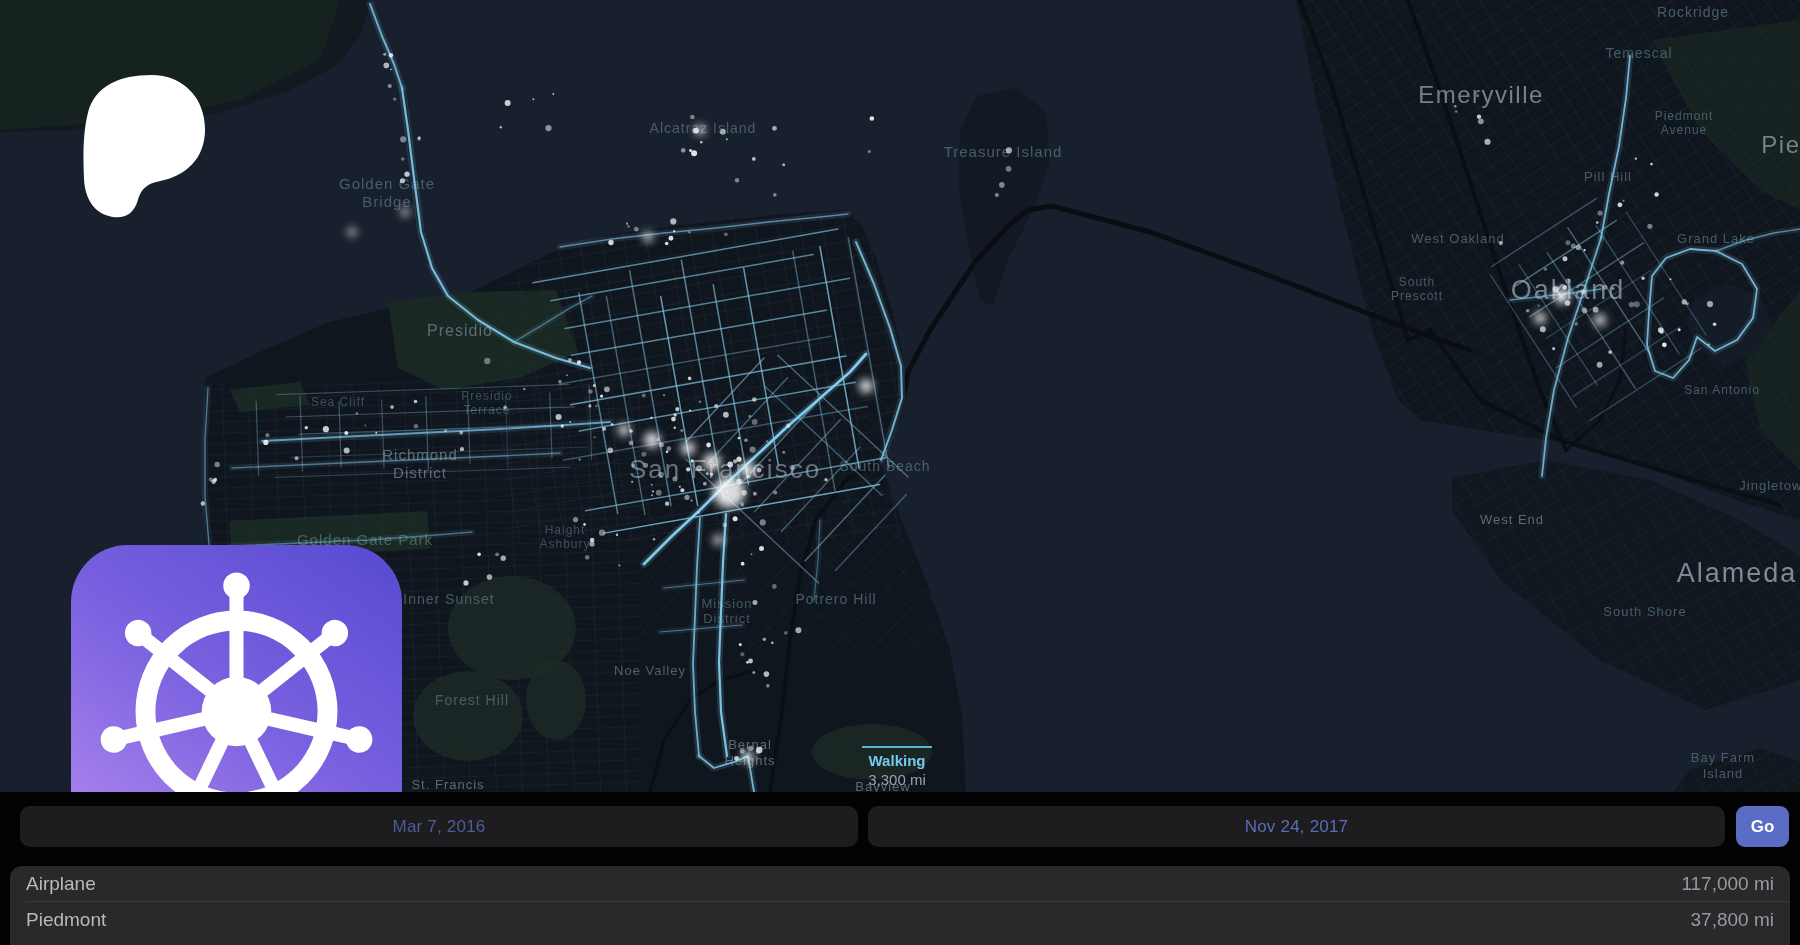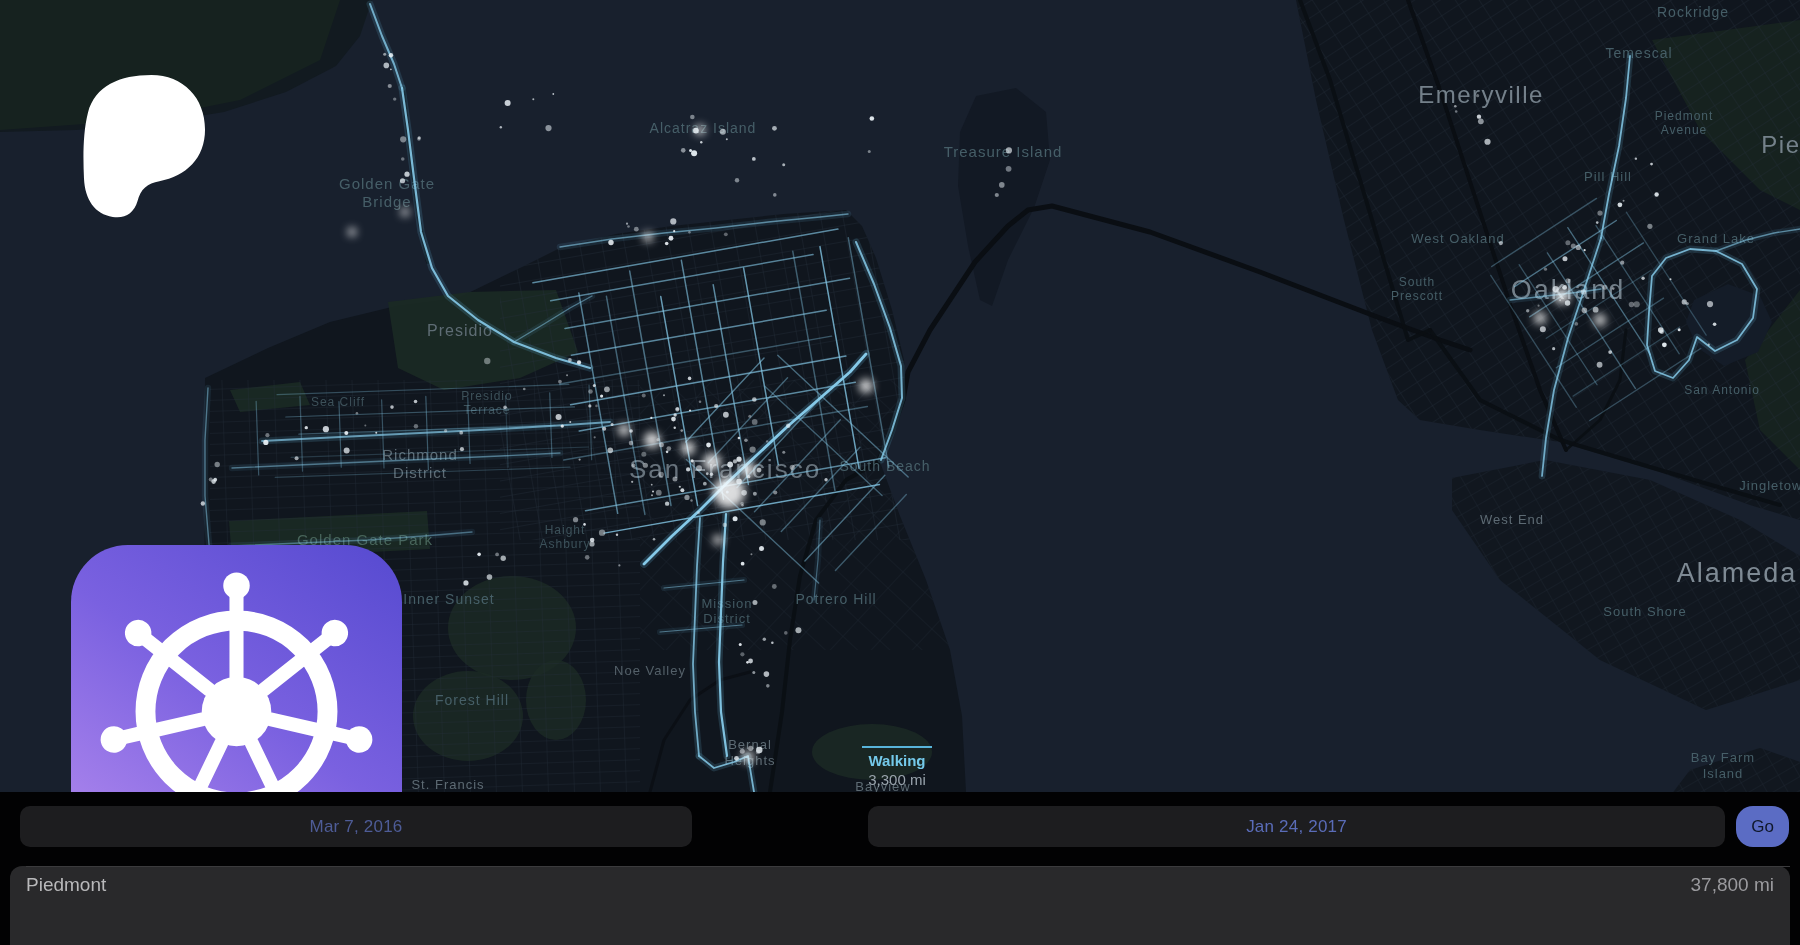--- a/index.html
+++ b/index.html
@@ -4,24 +4,24 @@
 <style>
   html,body{margin:0;padding:0;width:1800px;height:945px;overflow:hidden;background:#000;
     font-family:"Liberation Sans",sans-serif;}
   #stage{position:relative;width:1800px;height:945px;overflow:hidden;background:#000;}
   #map-wrap{position:absolute;left:0;top:0;width:1800px;height:792px;overflow:hidden;}
   #map-svg text{font-family:"Liberation Sans","DejaVu Sans",sans-serif;}
   
   #bottombar{position:absolute;left:0;top:792px;width:1800px;height:153px;background:#020203;}
   .date-field{position:absolute;top:14px;height:41px;background:#1d1d1f;border-radius:10px;
     display:flex;align-items:center;justify-content:center;font-size:17px;letter-spacing:.2px;}
-  #start-field{left:20px;width:672px;color:#4e5c97;}
+  #start-field{left:20px;width:838px;color:#4e5c97;}
   #end-field{left:868px;width:857px;color:#5a6cb8;}
   #go-btn{position:absolute;top:14px;left:1736px;width:53px;height:41px;background:#5b6cc4;
-    border-radius:17px;border:none;color:#0f172a;font-size:17px;font-weight:400;
+    border-radius:9px;border:none;color:#ffffff;font-size:17px;font-weight:700;
     display:flex;align-items:center;justify-content:center;cursor:pointer;}
   #stats-panel{position:absolute;left:10px;top:74px;width:1780px;height:120px;
     background:#29292b;border-radius:12px 12px 0 0;}
   .stat-row{position:relative;height:35px;display:flex;align-items:center;
     justify-content:space-between;padding:0 16px;}
   .stat-row .lbl{font-size:19px;color:#b9b9bb;}
   .stat-row .val{font-size:19px;color:#9a9a9e;}
   .stat-sep{height:1px;background:#3b3b3d;margin-left:16px;}
   
   #patreon-logo{position:absolute;left:80px;top:71px;width:129px;height:147px;filter:blur(.4px);}
@@ -576,25 +576,29 @@
           </g>
       </g>
     </svg>
   </div>
 
   <div id="bottombar">
     <div id="start-field" class="date-field">
       <span>Mar 7, 2016</span>
     </div>
     <div id="end-field" class="date-field">
-      <span>Jan 24, 2017</span>
+      <span>Nov 24, 2017</span>
     </div>
     <button id="go-btn">Go</button>
 
     <div id="stats-panel">
+      <div class="stat-row">
+        <span class="lbl">Airplane</span>
+        <span class="val">117,000 mi</span>
+      </div>
       <div class="stat-sep"></div>
       <div class="stat-row">
         <span class="lbl">Piedmont</span>
         <span class="val">37,800 mi</span>
       </div>
     </div>
   </div>
 </div>
 
 </body></html>

